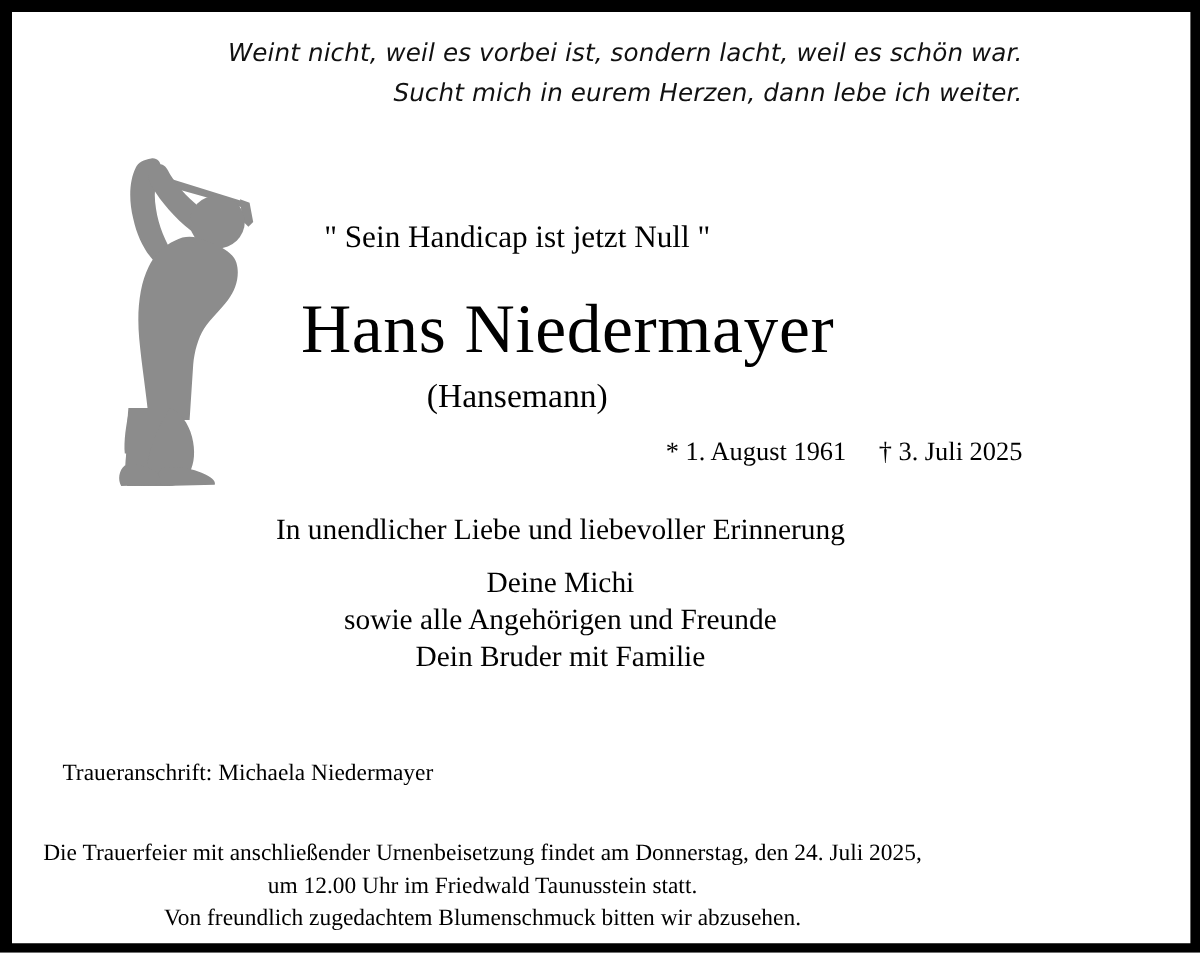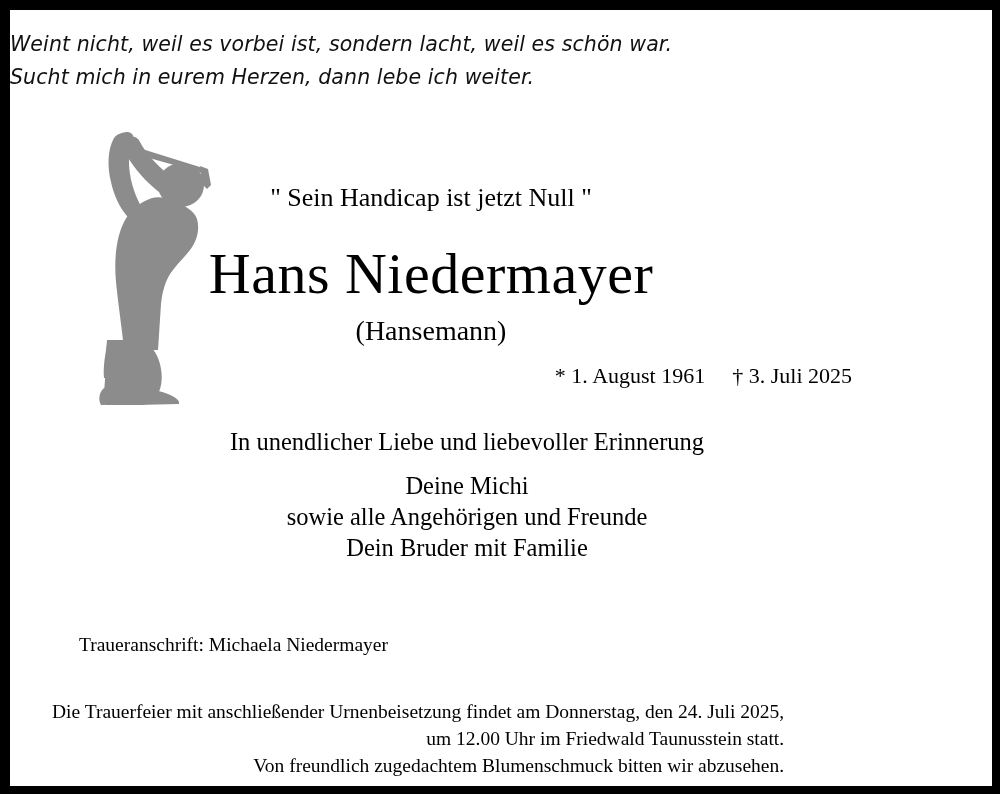--- a/index.html
+++ b/index.html
@@ -28,21 +28,21 @@
     width: 982px;
     height: 776px;
   }
 
   
   .poem {
     position: absolute;
     top: 18px;
     left: 0;
     width: 842px;
-    text-align: left;
+    text-align: right;
   }
   .poem-line {
     font-family: "DejaVu Sans", sans-serif;
     font-style: italic;
     font-size: 20.5px;
     line-height: 32.5px;
     letter-spacing: 0.1px;
     color: #111111;
     white-space: nowrap;
   }
@@ -70,20 +70,21 @@
   .name {
     position: absolute;
     top: 232px;
     left: 0;
     width: 842px;
     text-align: center;
     font-size: 58px;
     line-height: 64px;
     letter-spacing: 0.5px;
     white-space: nowrap;
+    padding-left: 42px;
   }
 
   .nickname {
     position: absolute;
     top: 303px;
     left: 0;
     width: 842px;
     text-align: center;
     font-size: 28px;
     line-height: 36px;
@@ -122,33 +123,32 @@
     white-space: nowrap;
     font-family: Liberation Serif, serif;
   }
 
   
   .footer-address {
     position: absolute;
     left: 42px;
     top: 622px;
     text-align: center;
-    margin-left: 27px;
   }
   .footer-address .fline {
     font-size: 19.5px;
     line-height: 26px;
     white-space: nowrap;
   }
 
   .footer-ceremony {
     position: absolute;
-    left: 42px;
+    left: 26px;
     top: 688px;
-    text-align: right;
+    text-align: center;
   }
   .footer-ceremony .fline {
     font-size: 19.5px;
     line-height: 27px;
     white-space: nowrap;
   }
 </style>
 </head>
 <body>
 

